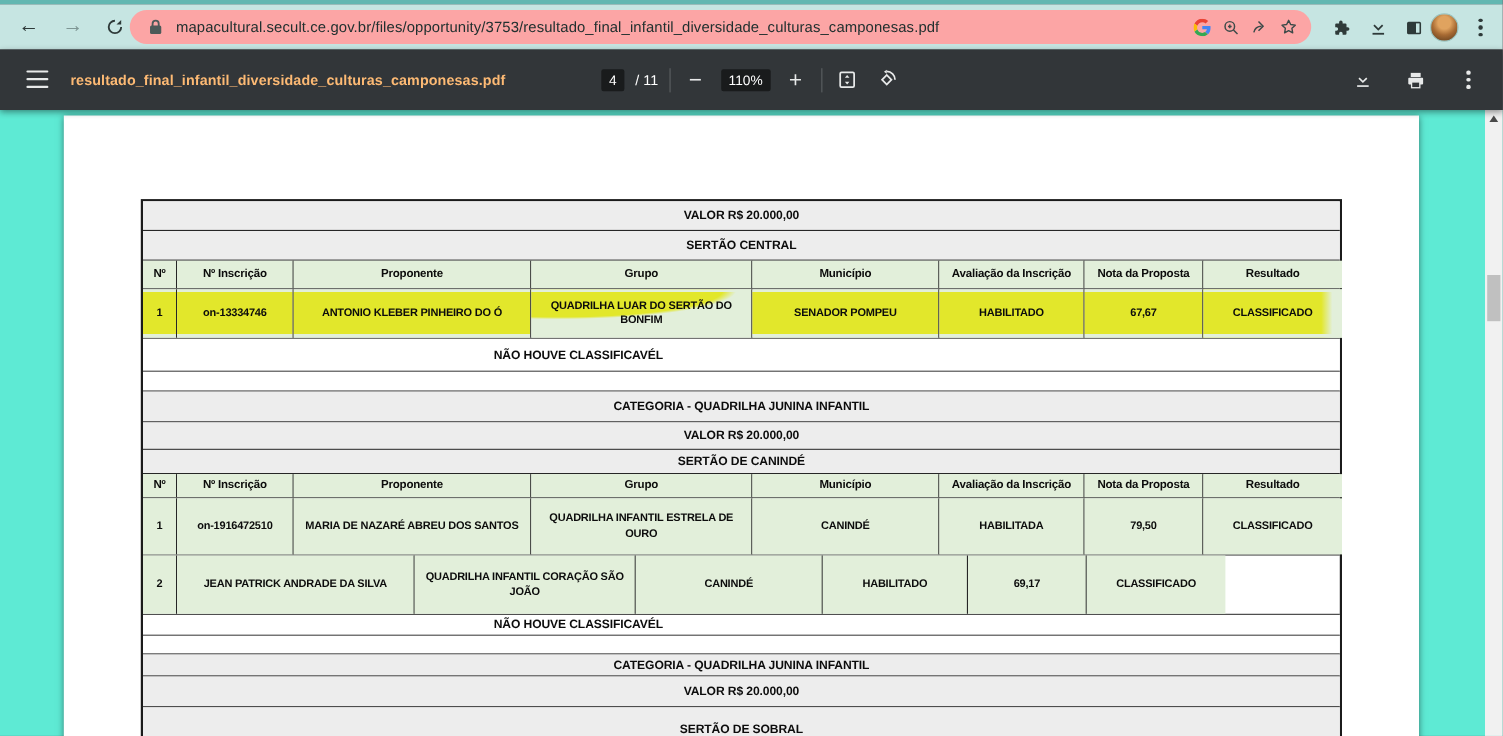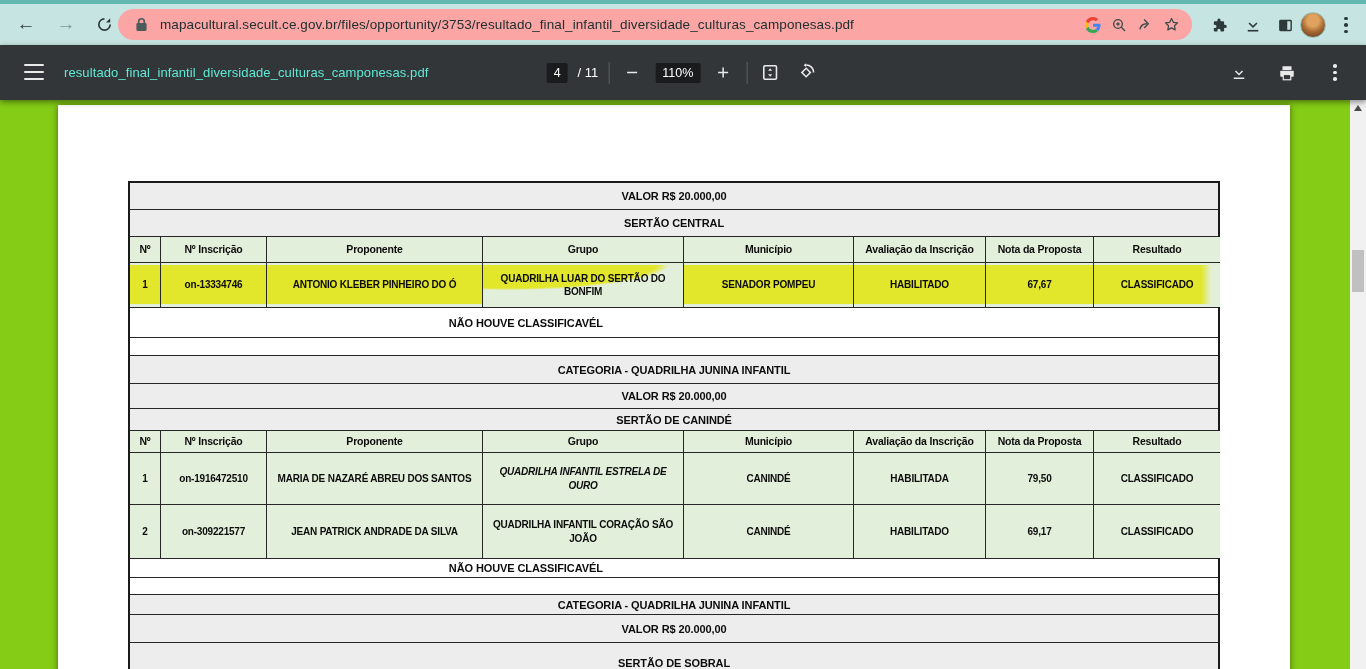--- a/index.html
+++ b/index.html
@@ -22,32 +22,32 @@
   .kebab { display:flex; flex-direction:column; gap:3px; }
   .kebab i { width:3.5px; height:3.5px; border-radius:50%; background:#2e3a39; }
 
   
   .pdf-toolbar { position:absolute; left:0; top:45px; width:1366px; height:55px; background:#323639;
     color:#eceeee; box-shadow:0 2px 6px rgba(0,0,0,.45); z-index:5; }
   .burger { position:absolute; left:24px; top:19px; width:20px; height:16px; display:flex;
     flex-direction:column; justify-content:space-between; cursor:pointer; }
   .burger i { height:2.2px; background:#e8eaea; border-radius:1px; }
   .pdf-name { position:absolute; left:64px; top:0; height:55px; display:flex; align-items:center;
-    font-size:13px; font-weight:normal; letter-spacing:.1px; color:#5eead4; }
+    font-size:13px; font-weight:bold; letter-spacing:.1px; color:#fdba74; }
   .pdf-center { position:absolute; left:50%; top:0; height:55px; transform:translateX(-50%);
     display:flex; align-items:center; gap:10px; }
   .page-box, .zoom-box { background:#191b1c; border-radius:2px; color:#fff; font-size:12.5px;
     text-align:center; padding:3px 7px; }
   .pdf-center .lbl { font-size:13px; color:#ffffff; }
   .vsep { width:1px; height:22px; background:#5c6063; }
   .tool-ic { width:26px; height:26px; display:flex; align-items:center; justify-content:center; cursor:pointer; }
   .pdf-right { position:absolute; right:18px; top:0; height:55px; display:flex; align-items:center; gap:22px; }
 
   
-  .viewer { position:absolute; left:0; top:100px; width:1366px; height:569px; background:#84cc16; }
+  .viewer { position:absolute; left:0; top:100px; width:1366px; height:569px; background:#5eead4; }
   .sheet { position:absolute; left:58px; top:5px; width:1232px; height:900px; background:#ffffff;
     box-shadow:0 1px 6px rgba(0,0,0,.5); }
   .scrollbar { position:absolute; right:0; top:0; width:16px; height:569px; background:#f1f1f1; }
   .sb-up { position:absolute; top:2px; left:2px; width:12px; height:12px; display:flex; align-items:center; justify-content:center; cursor:pointer; }
   .sb-up i { width:0; height:0; border-left:4px solid transparent; border-right:4px solid transparent; border-bottom:6px solid #4a4a4a; }
   .sb-thumb { position:absolute; left:2px; top:150px; width:12px; height:42px; background:#c0c0c0; cursor:pointer; }
 
   
   .tbl { position:absolute; left:70px; top:76px; width:1092px; border:2px solid #1b1b1b; background:#fff; }
   .trow { display:flex; border-bottom:1px solid #262626; align-items:stretch; }
@@ -310,42 +310,39 @@
         <div class="trow cells" style="height: 52px;">
           <div class="tcell" style="width: 31px;">
             <span>1</span>
           </div>
           <div class="tcell" style="width: 106px;">
             <span>on-1916472510</span>
           </div>
           <div class="tcell" style="width: 216px;">
             <span>MARIA DE NAZARÉ ABREU DOS SANTOS</span>
           </div>
-          <div class="tcell" style="width: 201px; font-style: italic;">
+          <div class="tcell" style="width: 201px;">
             <span>QUADRILHA INFANTIL ESTRELA DE OURO</span>
           </div>
           <div class="tcell" style="width: 170px;">
             <span>CANINDÉ</span>
           </div>
           <div class="tcell" style="width: 132px;">
             <span>HABILITADA</span>
           </div>
           <div class="tcell" style="width: 108px;">
             <span>79,50</span>
           </div>
           <div class="tcell" style="width: 126px;">
             <span>CLASSIFICADO</span>
           </div>
         </div>
         <div class="trow cells" style="height: 54px;">
           <div class="tcell" style="width: 31px;">
             <span>2</span>
-          </div>
-          <div class="tcell" style="width: 106px;">
-            <span>on-309221577</span>
           </div>
           <div class="tcell" style="width: 216px;">
             <span>JEAN PATRICK ANDRADE DA SILVA</span>
           </div>
           <div class="tcell" style="width: 201px;">
             <span>QUADRILHA INFANTIL CORAÇÃO SÃO JOÃO</span>
           </div>
           <div class="tcell" style="width: 170px;">
             <span>CANINDÉ</span>
           </div>

